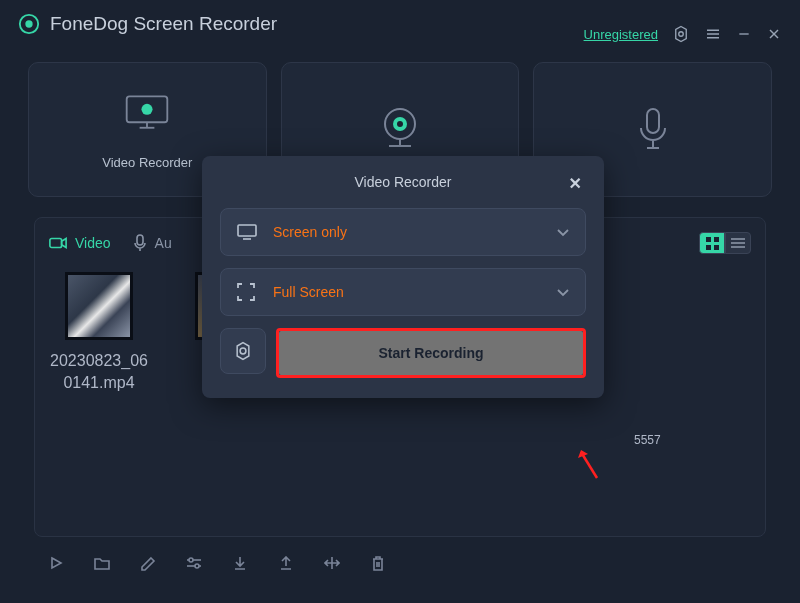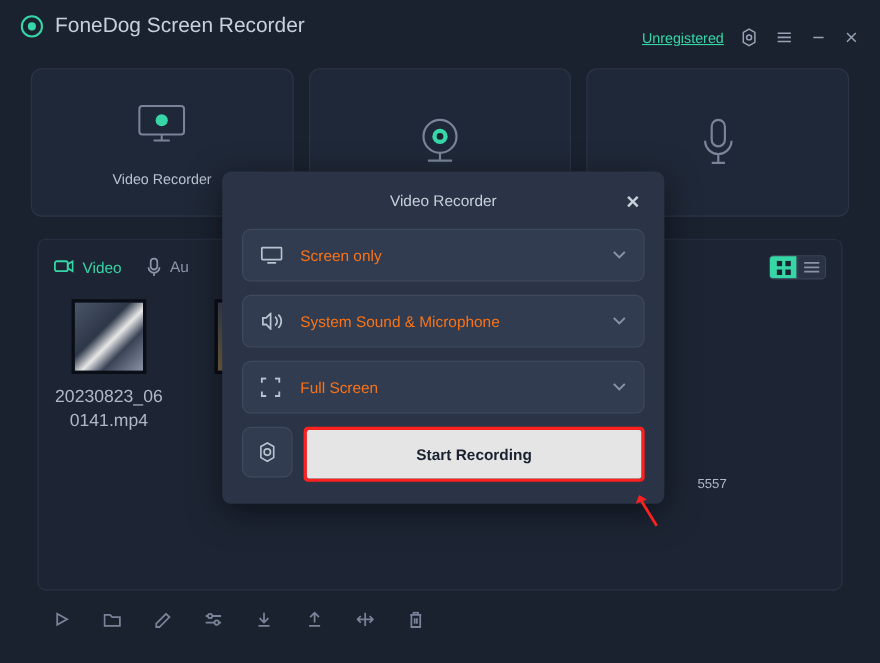--- a/index.html
+++ b/index.html
@@ -13,21 +13,21 @@
     .titlebar-icon { color: #97a3b4; cursor: pointer; display: flex; align-items: center; justify-content: center; }
 
     .modes { display: flex; gap: 14px; padding: 14px 28px 6px; }
     .mode-card { flex: 1; background: #1f2838; border: 1px solid #2d3648; border-radius: 10px; height: 135px; display: flex; flex-direction: column; align-items: center; justify-content: center; gap: 18px; cursor: pointer; }
     .mode-icon { width: 48px; height: 48px; display: flex; align-items: center; justify-content: center; }
     .mode-label { font-size: 13px; color: #b8c2d0; }
 
     .content { padding: 14px 34px 0; }
     .content-inner { background: #1d2534; border: 1px solid #2a3344; border-radius: 8px; padding: 14px; height: 320px; }
     .tabs { display: flex; align-items: center; gap: 22px; margin-bottom: 18px; }
-    .tab { display: flex; align-items: flex-start; gap: 8px; font-size: 14px; cursor: pointer; color: #8a94a6; }
+    .tab { display: flex; align-items: center; gap: 8px; font-size: 14px; cursor: pointer; color: #8a94a6; }
     .tab.active { color: #36d6a7; }
     .view-toggles { margin-left: auto; display: flex; gap: 0; }
     .view-toggle { width: 26px; height: 22px; display: flex; align-items: center; justify-content: center; cursor: pointer; background: #2a3344; border: 1px solid #3a4356; }
     .view-toggle.active { background: #36d6a7; color: #1a2230; }
     .view-toggle:first-child { border-radius: 4px 0 0 4px; }
     .view-toggle:last-child { border-radius: 0 4px 4px 0; }
     
     .gallery { display: flex; gap: 30px; }
     .gallery-item { width: 100px; display: flex; flex-direction: column; align-items: center; gap: 10px; cursor: pointer; }
     .thumb { width: 68px; height: 68px; background: #2a3344; border: 3px solid #0a0e16; display:flex; align-items:center; justify-content:center; overflow:hidden;}
@@ -43,21 +43,21 @@
     .modal-close { position: absolute; right: 4px; top: 0; color: #c8d0dc; cursor: pointer; font-size: 16px; font-weight: bold;}
     
     .option-row { display: flex; align-items: center; background: #323c50; border: 1px solid #3f4a60; border-radius: 8px; padding: 14px 16px; margin-bottom: 12px; cursor: pointer; }
     .option-icon { width: 22px; margin-right: 14px; display: flex; align-items: center; color: #b8c2d0;}
     .option-text { flex: 1; font-size: 14px; color: #f97316; }
     .option-chevron { color: #8a94a6; }
     
     .modal-actions { display: flex; gap: 10px; }
     .settings-btn { width: 46px; height: 46px; background: #323c50; border: 1px solid #3f4a60; border-radius: 8px; display: flex; align-items: center; justify-content: center; cursor: pointer; color:#b8c2d0;}
     .start-wrap { flex: 1; border: 3px solid #ff2020; border-radius: 4px;}
-    .start-btn { width: 100%; height: 44px; background: #e5e5e5; border: none; border-radius: 2px; font-size: 14px; font-weight: 600; color: #1a2230; cursor: pointer; }
+    .start-btn { width: 100%; height: 44px; background: #737373; border: none; border-radius: 2px; font-size: 14px; font-weight: 600; color: #1a2230; cursor: pointer; }
     
     .arrow-annotation { position: absolute; top: 446px; left: 575px; pointer-events: none; }
     
     .ext-label { position: absolute; font-size: 12px; color: #b0b8c8; text-align:center;}
   </style>
 </head>
 <body>
 
 <div class="titlebar">
   <span class="logo">
@@ -241,31 +241,20 @@
           <line x1="6" y1="15" x2="14" y2="15"></line>
         </svg>
       </span>
     <span class="option-text">Screen only</span>
     <span class="option-chevron"><svg width="12" height="8" viewBox="0 0 12 8" fill="none" stroke="currentColor" stroke-width="1.8">
           <path d="M1 1 l5 5 l5-5"></path>
         </svg></span>
   </div>
   <div class="option-row">
     <span class="option-icon">
-        <svg width="20" height="16" viewBox="0 0 20 16" fill="none" stroke="currentColor" stroke-width="1.6">
-          <path d="M2 5 h3 l4-4 v14 l-4-4 h-3 z M13 4 a5 5 0 0 1 0 8 M16 2 a8 8 0 0 1 0 12"></path>
-        </svg>
-      </span>
-    <span class="option-text">System Sound &amp; Microphone</span>
-    <span class="option-chevron"><svg width="12" height="8" viewBox="0 0 12 8" fill="none" stroke="currentColor" stroke-width="1.8">
-          <path d="M1 1 l5 5 l5-5"></path>
-        </svg></span>
-  </div>
-  <div class="option-row">
-    <span class="option-icon">
         <svg width="18" height="18" viewBox="0 0 18 18" fill="none" stroke="currentColor" stroke-width="1.8">
           <path d="M1 5 v-4 h4 M13 1 h4 v4 M17 13 v4 h-4 M5 17 h-4 v-4"></path>
         </svg>
       </span>
     <span class="option-text">Full Screen</span>
     <span class="option-chevron"><svg width="12" height="8" viewBox="0 0 12 8" fill="none" stroke="currentColor" stroke-width="1.8">
           <path d="M1 1 l5 5 l5-5"></path>
         </svg></span>
   </div>
   <div class="modal-actions">

